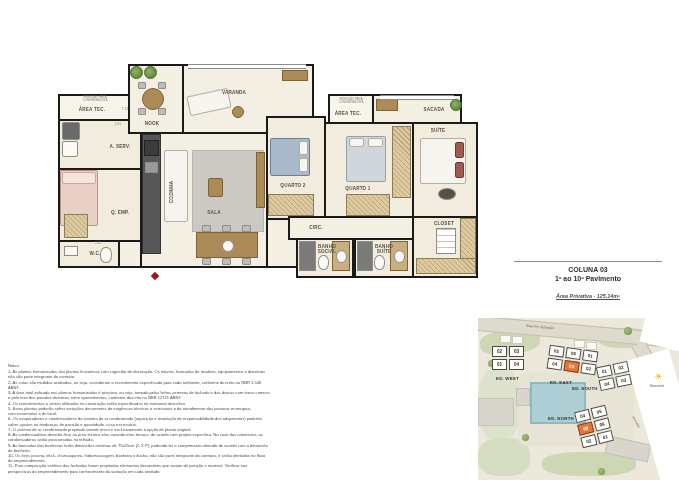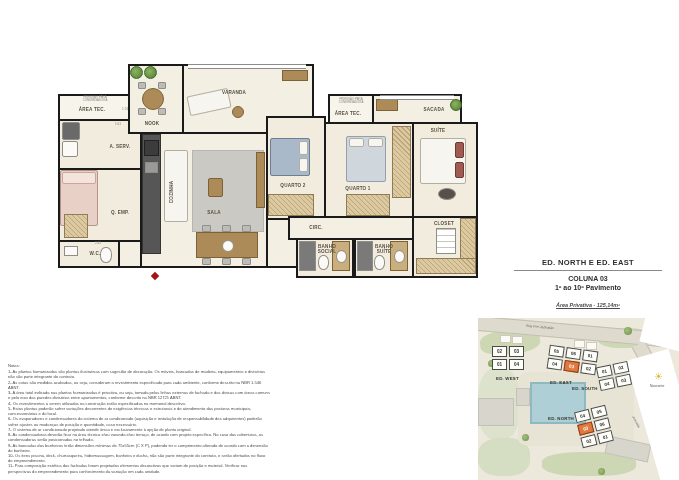--- a/index.html
+++ b/index.html
@@ -168,21 +168,20 @@
     <div class="rlabel" style="left:438px;top:130px">SUÍTE</div>
     <div class="rlabel" style="left:316px;top:227px">CIRC.</div>
     <div class="rlabel wrap" style="left:327px;top:249px">BANHO SOCIAL</div>
     <div class="rlabel wrap" style="left:384px;top:249px">BANHO SUÍTE</div>
     <div class="rlabel" style="left:444px;top:223px">CLOSET</div>
 
     <div class="marker" style="left:152px;top:273px"></div>
   </div>
 
   <div class="info">
-    <div class="t1">ED. NORTH E ED. EAST</div>
     <div class="hr"></div>
     <div class="t2">COLUNA 03</div>
     <div class="t3">1º ao 10º Pavimento</div>
     <div class="t4">Área Privativa - 125,14m²</div>
   </div>
 
   <div class="site">
 
     <div class="green" style="left:2px;top:12px;width:60px;height:24px;transform:rotate(-6deg)"></div>
     <div class="green" style="left:120px;top:10px;width:52px;height:20px"></div>

